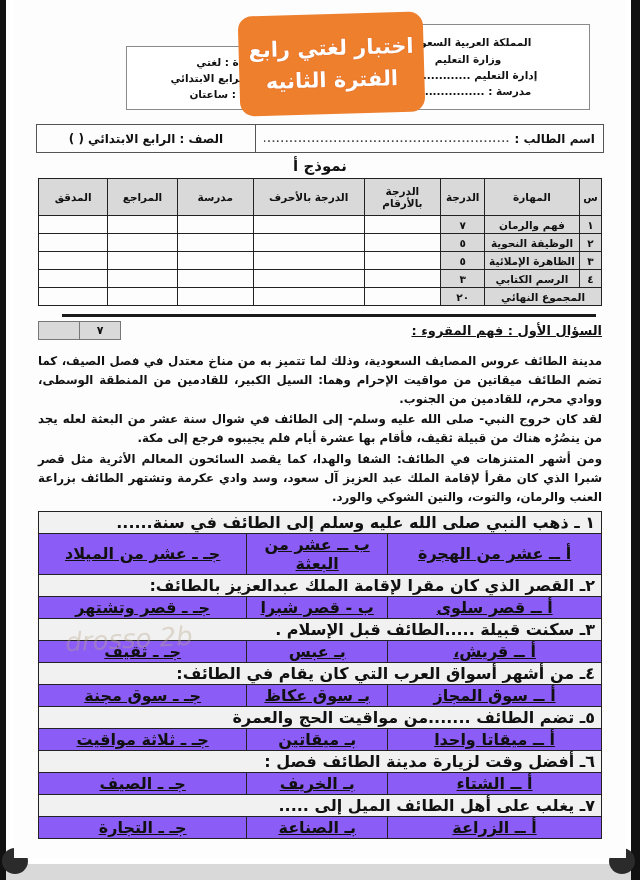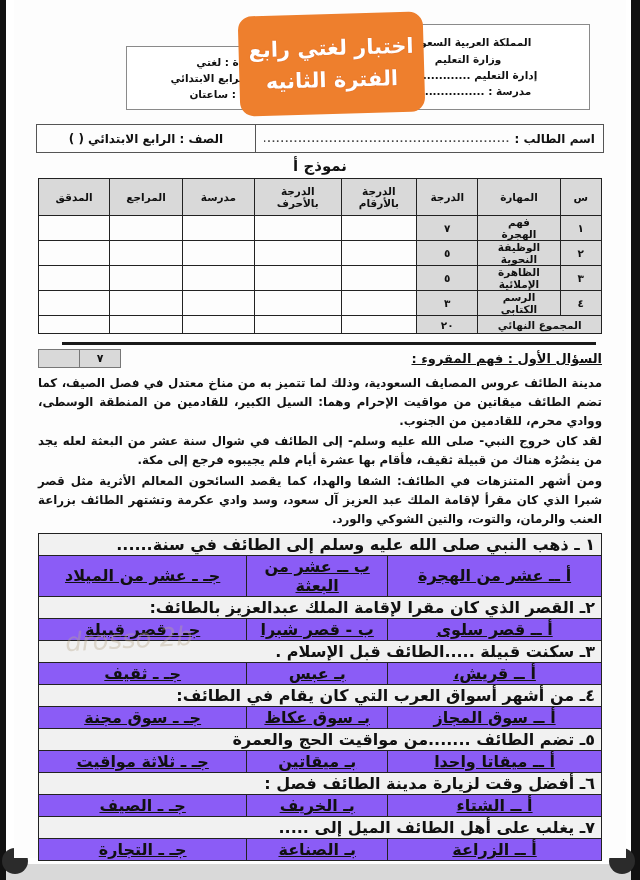--- a/index.html
+++ b/index.html
@@ -38,39 +38,39 @@
   .title{margin:8px 26px 0;text-align:center;font-weight:bold;font-size:12.5px;}
 
   .student-row{display:flex;margin:6px 22px 0;border:1px solid #555;height:27px;font-weight:bold;font-size:12px;}
   .student-name{flex:1;display:flex;align-items:center;padding:0 8px;border-left:1px solid #555;overflow:hidden;white-space:nowrap;}
   .student-name .dots{font-size:9px;color:#444;letter-spacing:1px;overflow:hidden;flex:1;}
   .student-class{width:218px;display:flex;align-items:center;justify-content:center;}
 
   .model-heading{text-align:center;font-weight:bold;font-size:15px;margin-top:4px;}
 
   .grade-table{border-collapse:collapse;margin:3px auto 0;width:564px;}
-  .grade-table th,.grade-table td{border:1px solid #222;font-size:10.5px;font-weight:bold;text-align:center;padding:0 12px;}
+  .grade-table th,.grade-table td{border:1px solid #222;font-size:10.5px;font-weight:bold;text-align:center;padding:0 0;}
   .grade-table thead th{background:#d9d9d9;height:36px;}
   .grade-table tbody td{height:17px;}
   .gcell{background:#d9d9d9;}
   .col-s{width:22px;} .col-skill{width:100px;} .col-grade{width:44px;}
   .col-nums{width:80px;} .col-letters{width:118px;} .col-fix{width:80px;} .col-rev{width:72px;} .col-chk{width:72px;}
   .skill-cell{text-align:right;padding-right:6px;}
 
   .divider{height:3px;background:#1a1a1a;margin:8px 30px 0 48px;}
 
   .section-line{display:flex;justify-content:space-between;align-items:center;margin:4px 24px 0;}
   .section-title{font-weight:bold;font-size:13px;text-decoration:underline;}
   .score-box{display:flex;direction:ltr;}
   .score-box span{width:40px;height:17px;border:1px solid #777;background:#d9d9d9;
                   display:flex;align-items:center;justify-content:center;
                   font-weight:bold;font-size:11px;}
   .score-box span:first-child{border-right:none;}
 
-  .passage{margin:6px 24px 0;font-weight:bold;font-size:11.8px;line-height:1.62;text-align:justify;}
+  .passage{margin:12px 24px 0;font-weight:bold;font-size:11.8px;line-height:1.62;text-align:justify;}
   .passage p{margin:0 0 1px 0;}
 
   .mcq{border-collapse:collapse;width:564px;margin:4px auto 0;position:relative;z-index:1;}
   .mcq td{border:1px solid #222;font-weight:bold;font-size:16px;padding:1px 6px;}
   .q-row td{background:#f1f1f1;height:17px;}
   .opt-row td{height:19px;text-align:center;background:#8b5cf6;text-decoration:underline;}
   .opt-a{width:38%;} .opt-b{width:25%;} .opt-c{width:37%;}
 
   .watermark{
     position:absolute;top:624px;left:0px;width:230px;
@@ -127,21 +127,21 @@
         <th class="col-nums">الدرجة بالأرقام</th>
         <th class="col-letters">الدرجة بالأحرف</th>
         <th class="col-fix">مدرسة</th>
         <th class="col-rev">المراجع</th>
         <th class="col-chk">المدقق</th>
       </tr>
     </thead>
     <tbody>
       <tr>
         <td class="gcell">١</td>
-        <td class="gcell skill-cell">فهم الهجرة</td>
+        <td class="gcell skill-cell">فهم والرمان</td>
         <td class="gcell">٧</td>
         <td></td>
           <td></td>
         <td></td>
           <td></td>
         <td></td>
       </tr>
       <tr>
         <td class="gcell">٢</td>
         <td class="gcell skill-cell">الوظيفة النحوية</td>
@@ -210,21 +210,21 @@
         <td class="opt-b">ب ــ عشر من البعثة</td>
         <td class="opt-c">جـ ـ عشر من الميلاد</td>
         </tr>
 
       <tr class="q-row">
         <td colspan="3">٢ـ القصر الذي كان مقرا لإقامة الملك عبدالعزيز بالطائف:</td>
         </tr>
       <tr class="opt-row">
         <td class="opt-a">أ ــ قصر سلوى</td>
         <td class="opt-b">ب -   قصر شبرا</td>
-        <td class="opt-c">جـ ـ قصر قبيلة</td>
+        <td class="opt-c">جـ ـ قصر وتشتهر</td>
         </tr>
 
       <tr class="q-row">
         <td colspan="3">٣ـ سكنت قبيلة .....الطائف قبل الإسلام .</td>
         </tr>
       <tr class="opt-row">
         <td class="opt-a">أ ــ قريش،</td>
         <td class="opt-b">بـ عبس</td>
         <td class="opt-c">جـ ـ ثقيف</td>
         </tr>

